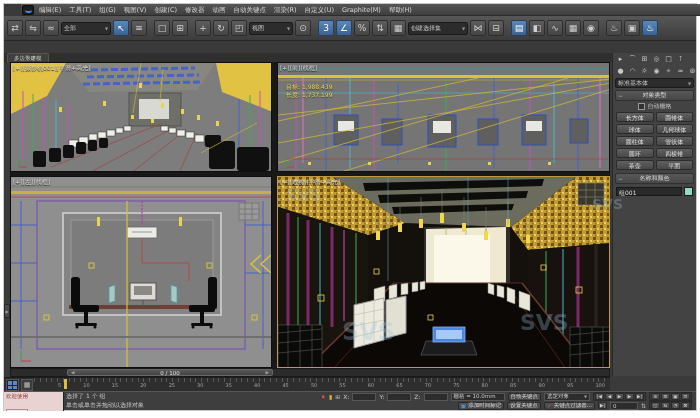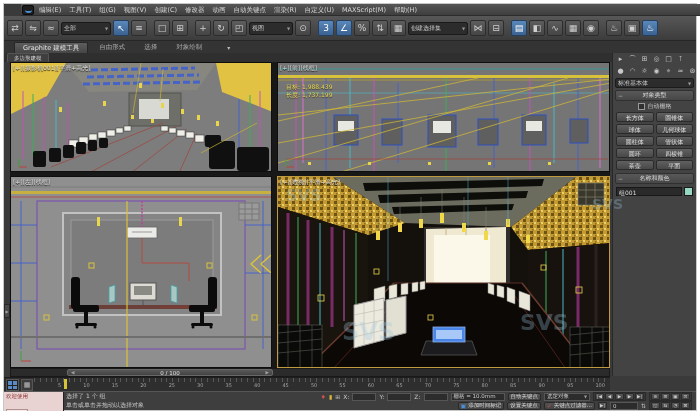--- a/index.html
+++ b/index.html
@@ -92,21 +92,21 @@
         <span class="menuitem">编辑(E)</span>
         <span class="menuitem">工具(T)</span>
         <span class="menuitem">组(G)</span>
         <span class="menuitem">视图(V)</span>
         <span class="menuitem">创建(C)</span>
         <span class="menuitem">修改器</span>
         <span class="menuitem">动画</span>
         <span class="menuitem">自动关键点</span>
         <span class="menuitem">渲染(R)</span>
         <span class="menuitem">自定义(U)</span>
-        <span class="menuitem">MAXScript(M)</span>
+        <span class="menuitem">Graphite(M)</span>
         <span class="menuitem">帮助(H)</span>
       </div>
   </div>
 
   <div class="toolbar">
     <span class="tbi">⇄</span>
     <span class="tbi">⇋</span>
     <span class="tbi">≈</span>
     <span class="tbdd" style="width:50px">
         <span>全部</span>
@@ -143,27 +143,20 @@
     <span class="tbi">◧</span>
     <span class="tbi">∿</span>
     <span class="tbi">▦</span>
     <span class="tbi">◉</span>
     <span class="tbsep"></span>
     <span class="tbi">♨</span>
     <span class="tbi">▣</span>
     <span class="tbi active">♨</span>
   </div>
 
-  <div class="ribbon">
-    <span class="rtab active">Graphite 建模工具</span>
-    <span class="rtab">自由形式</span>
-    <span class="rtab">选择</span>
-    <span class="rtab">对象绘制</span>
-    <span class="rextra">▾</span>
-  </div>
   <div class="subrow">
     <span class="subtab">多边形建模</span>
   </div>
 
   <div class="vpwrap">
     <div class="vp" id="vp-tl">
       <svg width="262" height="110" viewBox="0 0 262 110">
         <rect width="262" height="110" fill="#7d7d7d"></rect>
         <polygon points="55,0 205,0 186,27 78,29" fill="#87877f"></polygon>
         <g stroke="#4663c8" stroke-width="3" stroke-dasharray="7,3">

